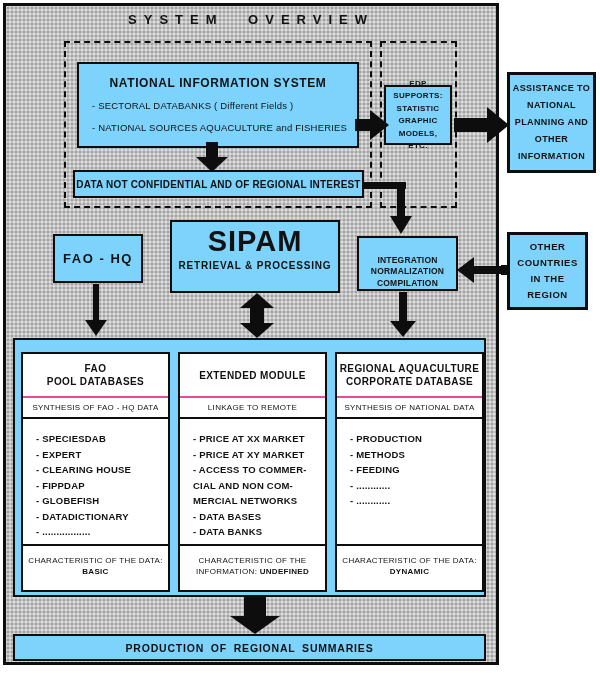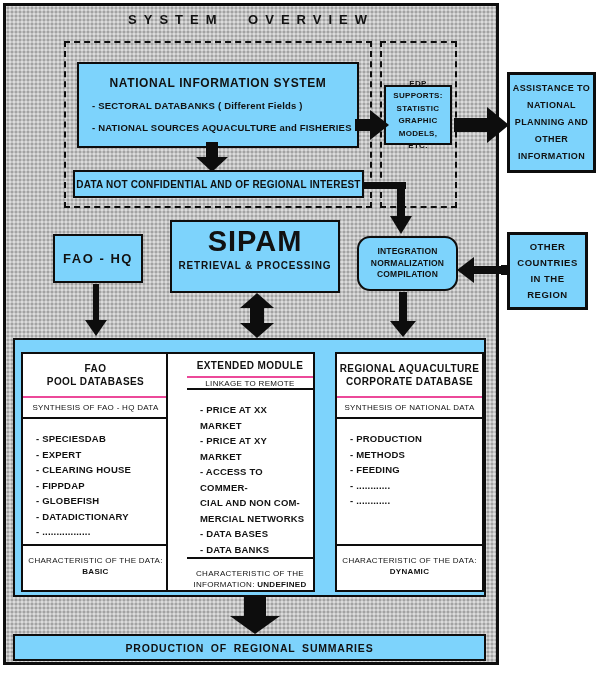--- a/index.html
+++ b/index.html
@@ -21,21 +21,21 @@
   .box { position:absolute; background:#7dd3fc; border:2px solid #0d0d0d; }
   .dashed { position:absolute; border:2.5px dashed #0d0d0d; background:transparent; }
 
   .diagram-title {
     position:absolute; left:3px; top:12px; width:496px; text-align:center;
     font-size:13px; font-weight:bold; letter-spacing:7px; word-spacing:14px;
   }
 
   .nis { left:77px; top:62px; width:282px; height:86px; }
   .nis-title { text-align:center; margin-top:12px; font-size:12px; font-weight:bold; letter-spacing:.6px; }
-  .nis-items { margin:10px 0 0 13px; font-size:9.5px; font-weight:bold; letter-spacing:.2px; }
+  .nis-items { margin:10px 0 0 13px; font-size:9.5px; font-weight:normal; letter-spacing:.2px; }
   .nis-items div { margin-bottom:11px; }
 
   .dnc { left:73px; top:170px; width:291px; height:28px;
     display:flex; align-items:center; justify-content:center;
     font-size:10px; font-weight:bold; letter-spacing:.2px; }
 
   .edp { left:384px; top:85px; width:68px; height:60px;
     display:flex; flex-direction:column; justify-content:center; align-items:center;
     text-align:center; font-size:8px; font-weight:bold; line-height:12.5px; letter-spacing:.3px; }
 
@@ -45,32 +45,32 @@
 
   .fao { left:53px; top:234px; width:90px; height:49px;
     display:flex; align-items:center; justify-content:center;
     font-size:13px; font-weight:bold; letter-spacing:1.5px; }
 
   .sipam { left:170px; top:220px; width:170px; height:73px; text-align:center; }
   .sipam-title { font-size:29px; font-weight:bold; letter-spacing:1px; margin-top:3px; }
   .sipam-sub { font-size:10px; font-weight:bold; letter-spacing:.8px; margin-top:2px; }
 
   .integration { left:357px; top:236px; width:101px; height:55px;
-    display:flex; flex-direction:column; justify-content:center; align-items:center;
-    text-align:center; font-size:8.5px; font-weight:bold; line-height:11.5px; letter-spacing:.2px;border-radius:13px; }
+    display:flex; flex-direction:column; justify-content:flex-end; align-items:center;
+    text-align:center; font-size:8.5px; font-weight:bold; line-height:11.5px; letter-spacing:.2px; }
 
   .other { left:507px; top:232px; width:81px; height:78px; border-width:3px;
     display:flex; flex-direction:column; justify-content:center; align-items:center;
     text-align:center; font-size:9.5px; font-weight:bold; line-height:16px; letter-spacing:.5px; }
 
   .container-box { left:13px; top:338px; width:473px; height:259px; }
 
   .column { position:absolute; top:12px; width:149px; height:240px;
     border:2px solid #0d0d0d; background:#fff; display:flex; flex-direction:column; }
-  .col-1 { left:6px; } .col-2 { left:151px;padding-left:19px; } .col-3 { left:320px; }
+  .col-1 { left:6px; } .col-2 { left:163px; } .col-3 { left:320px; }
   .col-header { height:42px; display:flex; flex-direction:column; justify-content:center;
     align-items:center; text-align:center; font-size:10px; font-weight:bold;
     line-height:13px; letter-spacing:.4px; }
   .col-subtitle { height:21px; border-top:2px solid #ec4899;
     display:flex; align-items:center; justify-content:center;
     font-size:8px; letter-spacing:.3px; }
   .col-list { flex:1; border-top:2px solid #0d0d0d; padding:12px 2px 0 13px;
     font-size:9.5px; font-weight:bold; line-height:15.5px; letter-spacing:.2px; }
   .col-char { height:46px; border-top:2px solid #0d0d0d; text-align:center;
     font-size:8px; line-height:11px; padding-top:9px; letter-spacing:.3px; }

